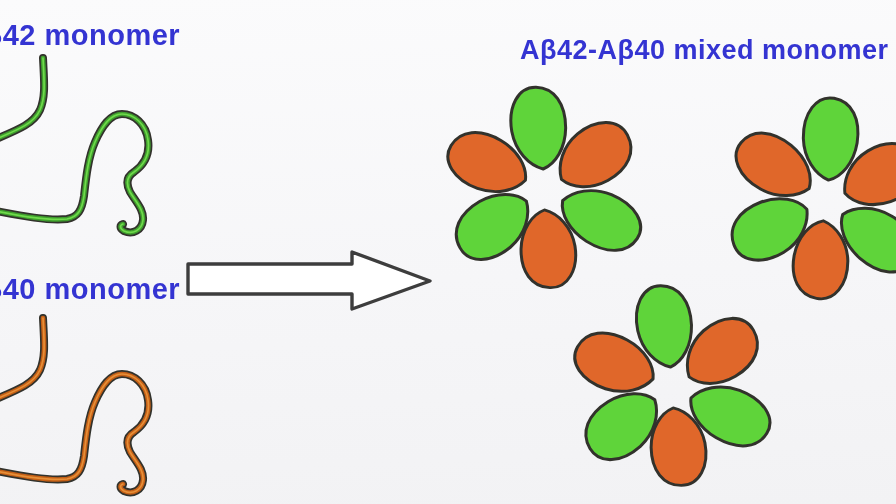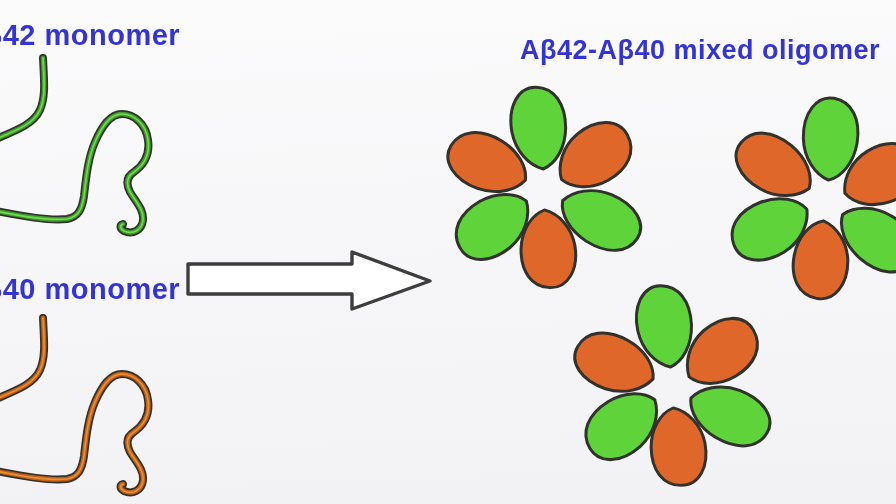--- a/index.html
+++ b/index.html
@@ -85,15 +85,15 @@
         <path class="petal" d="M 1,-21 C 14,-25 25,-40 27,-60 C 29,-84 19,-101 1,-103 C -17,-105 -29,-86 -27,-61 C -25,-41 -13,-26 1,-21 Z" fill="#e0672a" transform="rotate(181) scale(1,0.95)"></path>
         <path class="petal" d="M 1,-21 C 14,-25 25,-40 27,-60 C 29,-84 19,-101 1,-103 C -17,-105 -29,-86 -27,-61 C -25,-41 -13,-26 1,-21 Z" fill="#5fd43a" transform="rotate(240) scale(1.02,0.99)"></path>
         <path class="petal" d="M 1,-21 C 14,-25 25,-40 27,-60 C 29,-84 19,-101 1,-103 C -17,-105 -29,-86 -27,-61 C -25,-41 -13,-26 1,-21 Z" fill="#e0672a" transform="rotate(300) scale(0.99,1)"></path>
       </g>
   </svg>
 
   <div class="lbl" style="left:-37px;top:20px;">Aβ42 monomer</div>
 
   <div class="lbl" style="left:-37px;top:274px;">Aβ40 monomer</div>
 
-  <div class="lbl title" style="left:520px;top:36px;">Aβ42-Aβ40 mixed oligomer</div>
+  <div class="lbl title" style="left:520px;top:36px;">Aβ42-Aβ40 mixed monomer</div>
 
 </div>
 
 </body></html>

